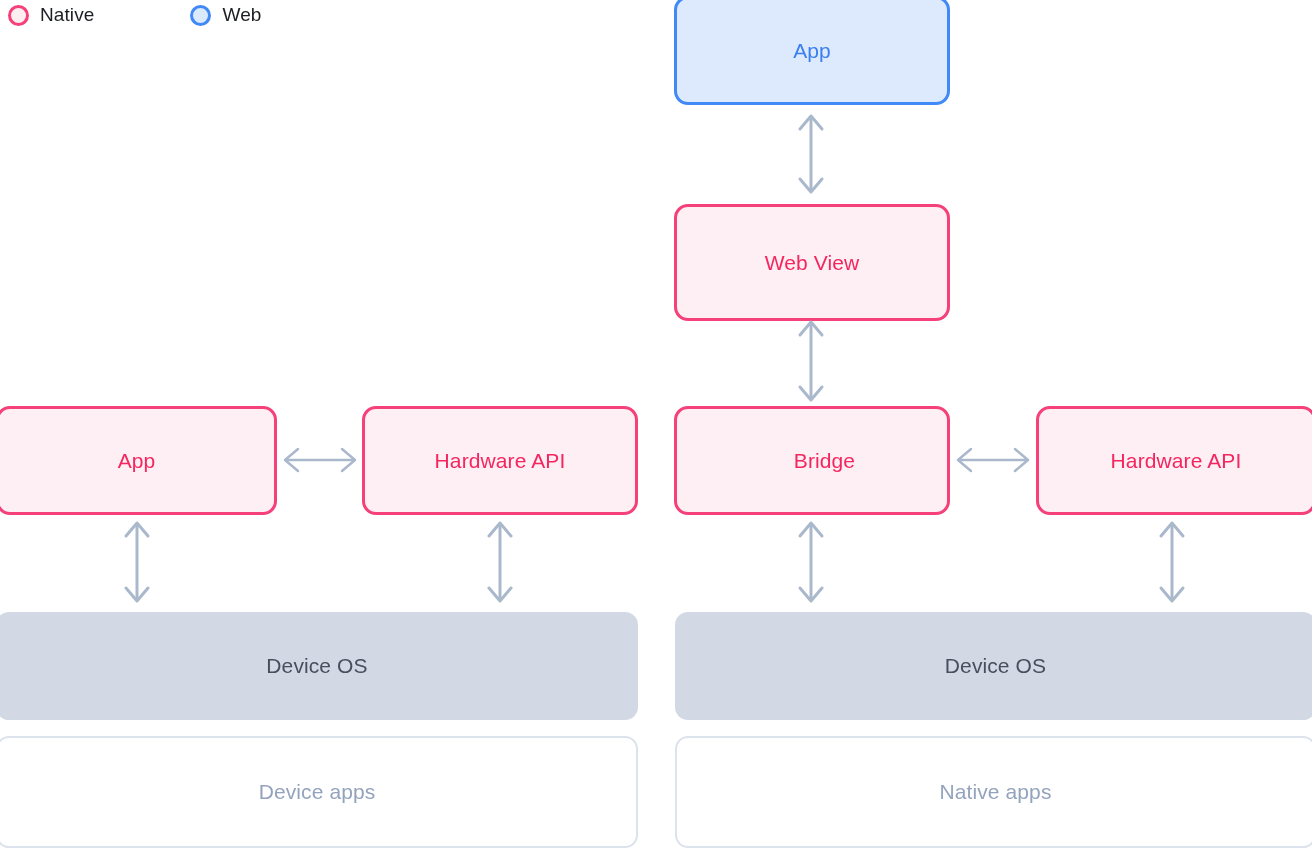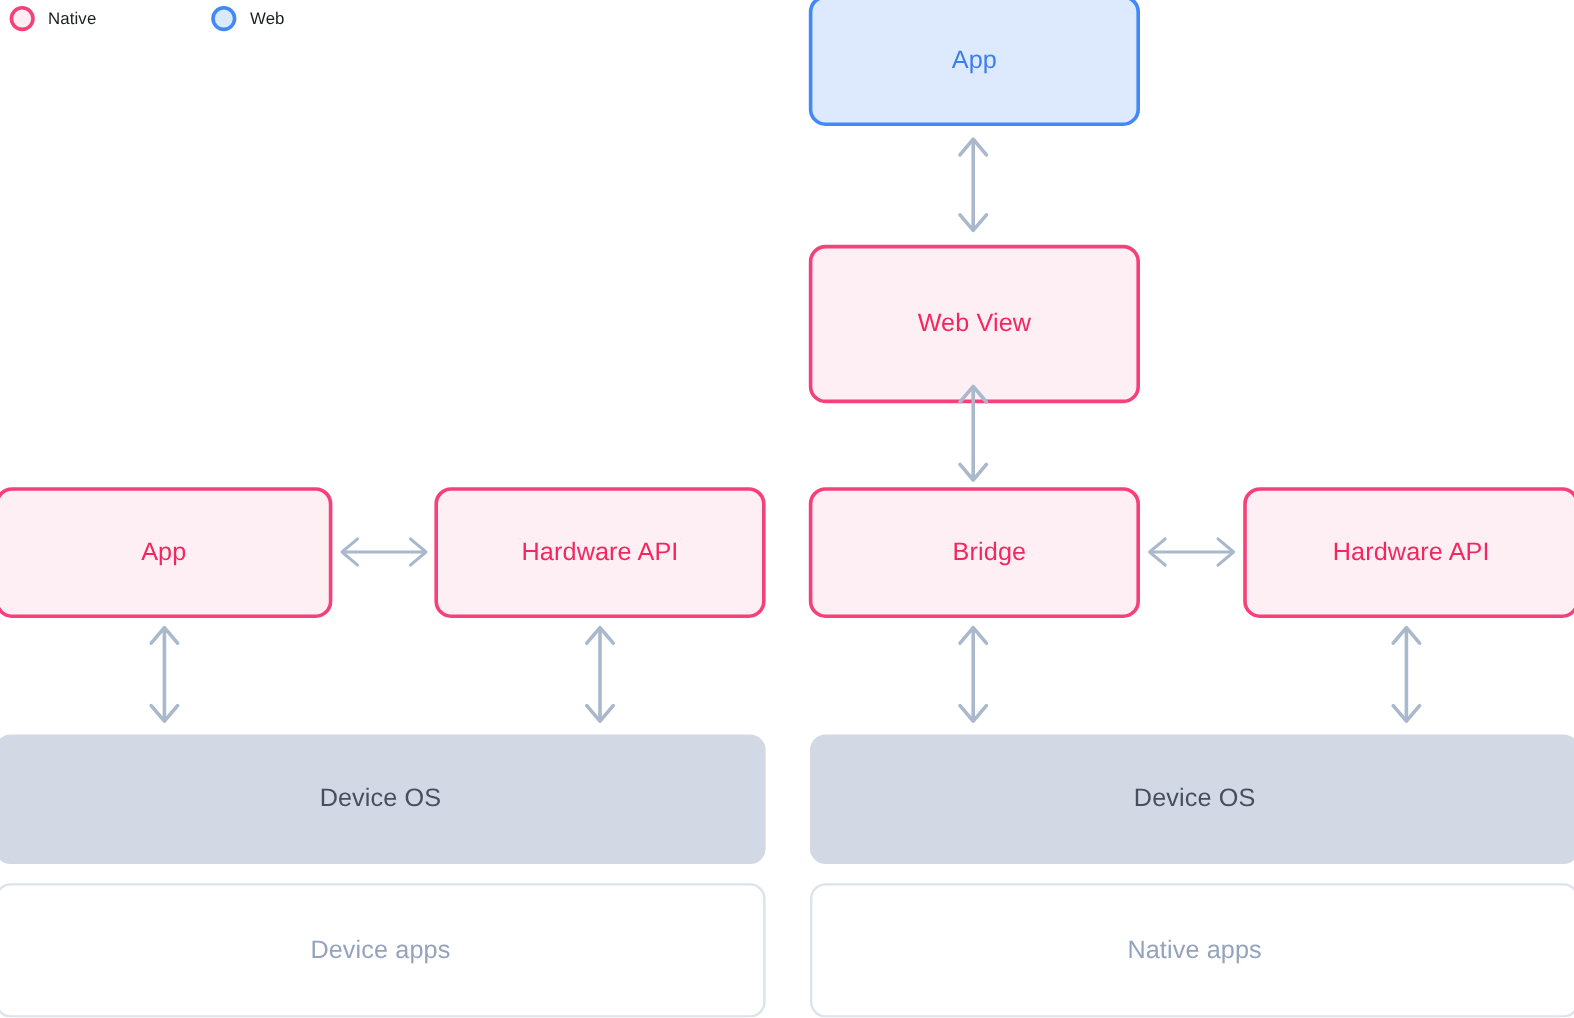--- a/index.html
+++ b/index.html
@@ -46,21 +46,21 @@
   .swatch.native {
     border: 3px solid #f5407a;
     background: #fdeef3;
   }
   .swatch.web {
     border: 3px solid #4189f7;
     background: #dbe9fd;
   }
   .legend-label {
     margin-left: 11px;
-    font-size: 14px;
+    font-size: 19px;
     color: #1c1e24;
     letter-spacing: 0.1px;
     white-space: nowrap;
   }
 
   
   .node {
     position: absolute;
     box-sizing: border-box;
     display: flex;
@@ -123,21 +123,21 @@
   </div>
 
   <div class="arrow" style="left:795px; top:108px;">
     <svg width="32" height="92" viewBox="0 0 32 92">
       <line x1="16" y1="10" x2="16" y2="82" stroke="#aab8cc" stroke-width="3"></line>
       <polyline points="5,21 16,8 27,21" fill="none" stroke="#aab8cc" stroke-width="3" stroke-linecap="round" stroke-linejoin="round"></polyline>
       <polyline points="5,71 16,84 27,71" fill="none" stroke="#aab8cc" stroke-width="3" stroke-linecap="round" stroke-linejoin="round"></polyline>
     </svg>
   </div>
 
-  <div class="node pink" style="left:674px; top:204px; width:276px; height:132px;">
+  <div class="node pink" style="left:674px; top:204px; width:276px; height:117px;">
     <span>Web View</span>
   </div>
 
   <div class="arrow" style="left:795px; top:314px;">
     <svg width="32" height="94" viewBox="0 0 32 94">
       <line x1="16" y1="10" x2="16" y2="84" stroke="#aab8cc" stroke-width="3"></line>
       <polyline points="5,21 16,8 27,21" fill="none" stroke="#aab8cc" stroke-width="3" stroke-linecap="round" stroke-linejoin="round"></polyline>
       <polyline points="5,73 16,86 27,73" fill="none" stroke="#aab8cc" stroke-width="3" stroke-linecap="round" stroke-linejoin="round"></polyline>
     </svg>
   </div>

